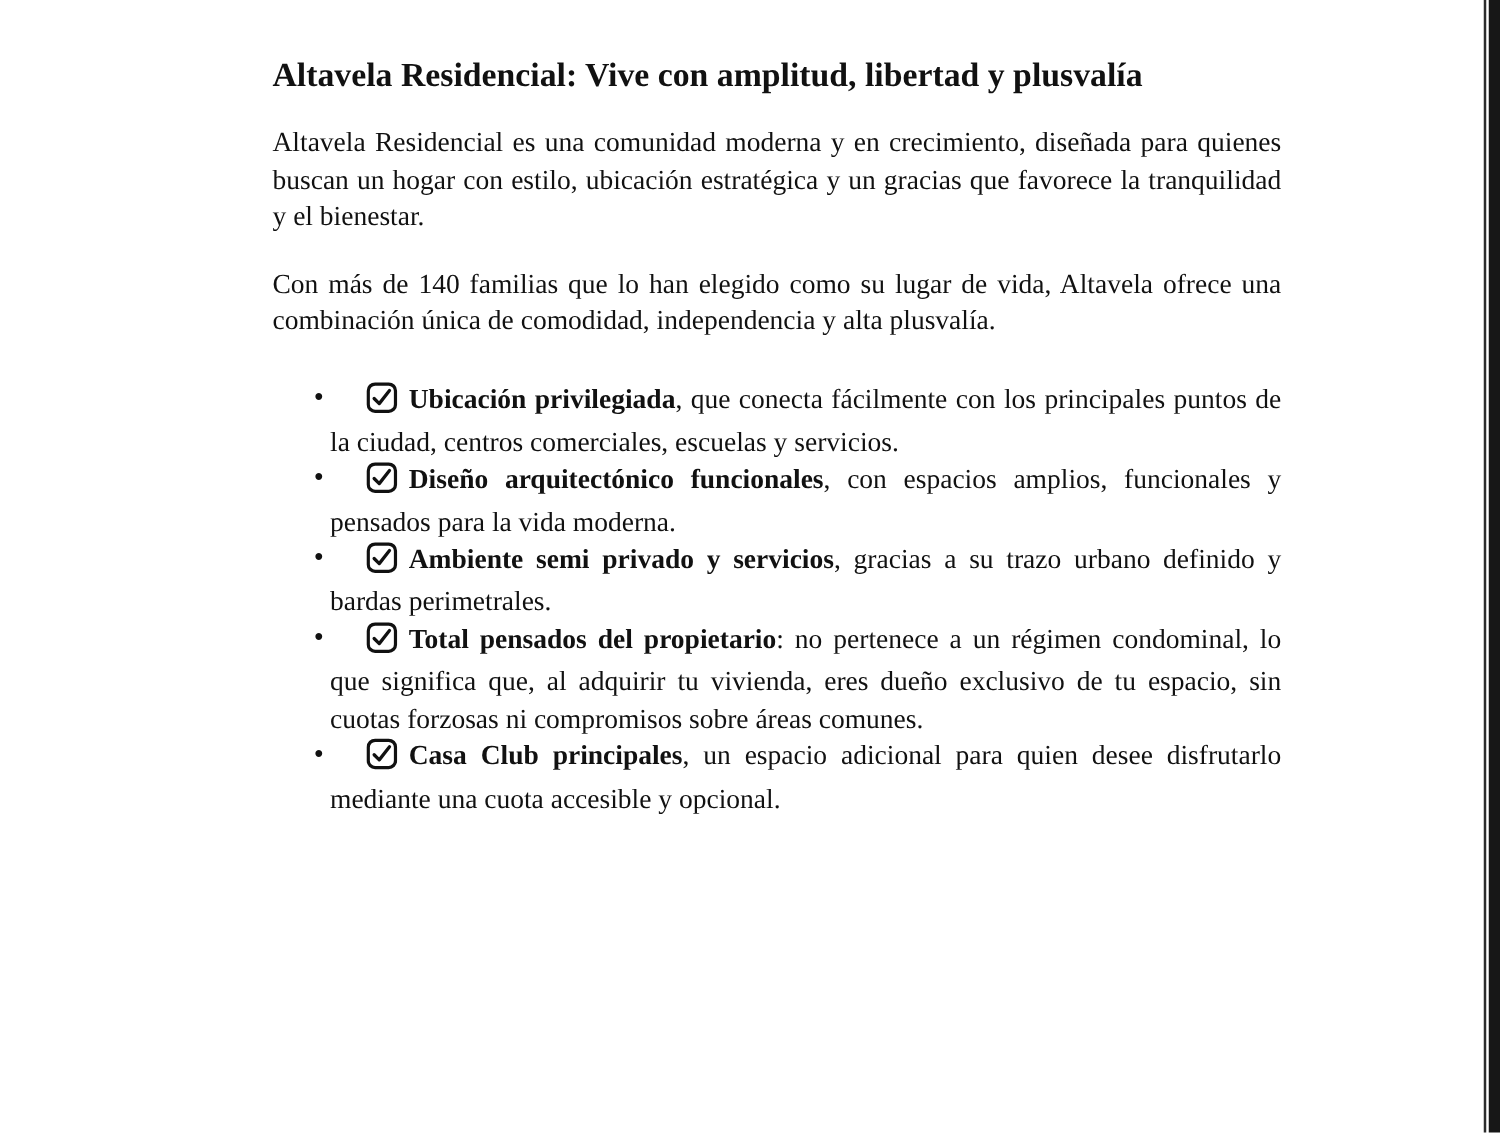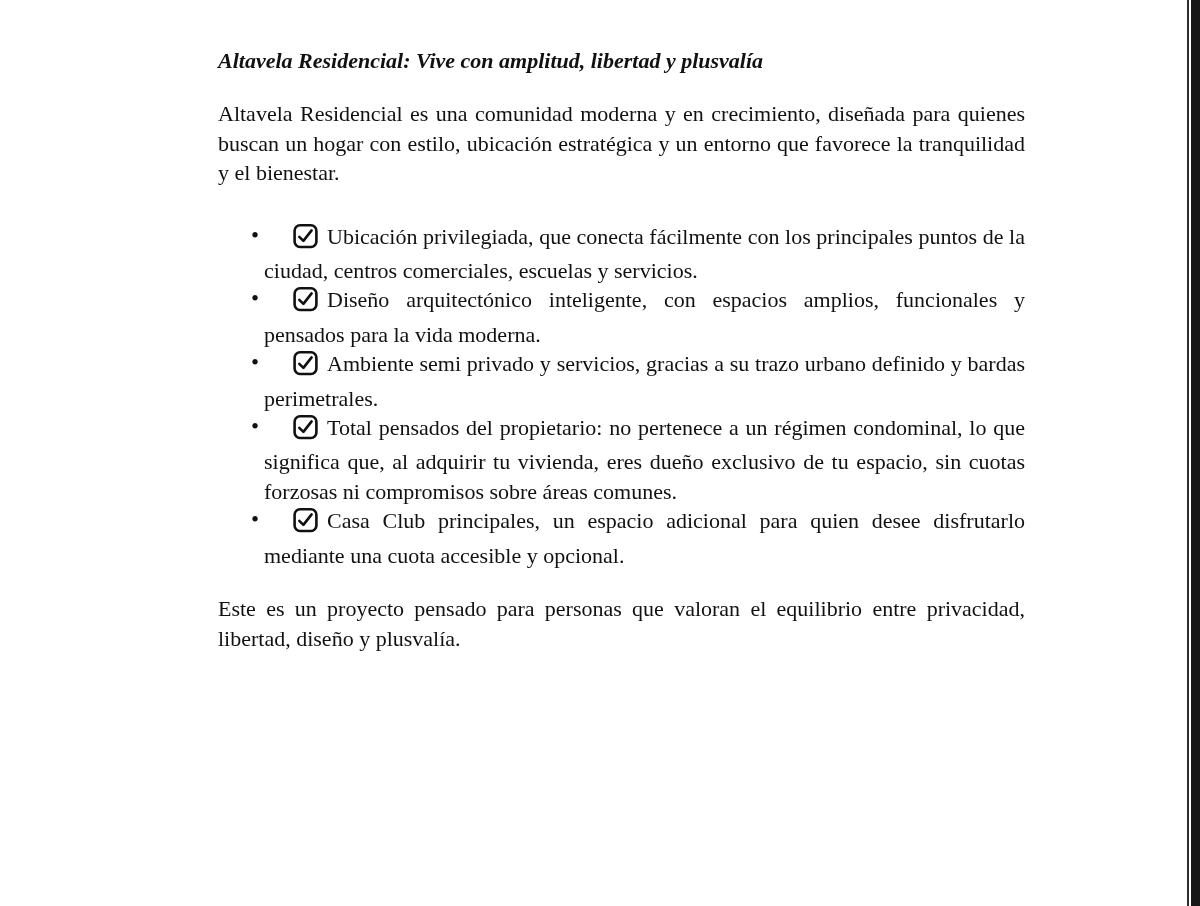--- a/index.html
+++ b/index.html
@@ -41,26 +41,25 @@
     top: 46px;
     width: 807px;
     font-size: 22px;
     line-height: 29.4px;
   }
   .doc p {
     margin: 0 0 24px 0;
     text-align: justify;
   }
   .doc-title {
-    font-size: 22px;
+    font-size: 27px;
     font-weight: bold;
     line-height: 29.4px;
     margin: 0 0 24px 0;
     text-align: left;
-    font-style: italic;
   }
   ul.feature-list {
     list-style: none;
     margin: 34px 0 24px 0;
     padding: 0;
   }
   ul.feature-list li {
     position: relative;
     padding-left: 46px;
     text-align: justify;
@@ -71,49 +70,50 @@
     left: 33px;
     top: -1px;
     font-size: 23px;
   }
   .checkbox-icon {
     display: inline-block;
     vertical-align: -5px;
     margin-left: 29px;
     margin-right: 9px;
   }
-  .b { font-weight: normal; }
+  .b { font-weight: bold; }
 </style>
 </head>
 <body>
 
 <div class="page" style="background: rgb(255, 255, 255);">
 
   <div class="doc">
 
     <h1 class="doc-title">Altavela Residencial: Vive con amplitud, libertad y plusvalía</h1>
 
-    <p>Altavela Residencial es una comunidad moderna y en crecimiento, diseñada para quienes buscan un hogar con estilo, ubicación estratégica y un entorno que favorece la tranquilidad y el bienestar.</p>
+    <p>Altavela Residencial es una comunidad moderna y en crecimiento, diseñada para quienes buscan un hogar con estilo, ubicación estratégica y un gracias que favorece la tranquilidad y el bienestar.</p>
 
+    <p>Con más de 140 familias que lo han elegido como su lugar de vida, Altavela ofrece una combinación única de comodidad, independencia y alta plusvalía.</p>
 
 
     <ul class="feature-list">
 
       <li>
         <span class="bullet-dot">•</span><span class="checkbox-icon"><svg width="25" height="26" viewBox="0 0 25 26">
               <rect x="1.6" y="2.2" width="21.8" height="21.8" rx="5.5" fill="none" stroke="#111" stroke-width="2.6"></rect>
               <path d="M6.3 13.8 L10.4 17.9 L18.6 7.4" fill="none" stroke="#111" stroke-width="2.6" stroke-linecap="round" stroke-linejoin="round"></path>
             </svg></span><span class="b">Ubicación privilegiada</span><span>, que conecta fácilmente con los principales puntos de la ciudad, centros comerciales, escuelas y servicios.</span>
       </li>
 
       <li>
         <span class="bullet-dot">•</span><span class="checkbox-icon"><svg width="25" height="26" viewBox="0 0 25 26">
               <rect x="1.6" y="2.2" width="21.8" height="21.8" rx="5.5" fill="none" stroke="#111" stroke-width="2.6"></rect>
               <path d="M6.3 13.8 L10.4 17.9 L18.6 7.4" fill="none" stroke="#111" stroke-width="2.6" stroke-linecap="round" stroke-linejoin="round"></path>
-            </svg></span><span class="b">Diseño arquitectónico inteligente</span><span>, con espacios amplios, funcionales y pensados para la vida moderna.</span>
+            </svg></span><span class="b">Diseño arquitectónico funcionales</span><span>, con espacios amplios, funcionales y pensados para la vida moderna.</span>
       </li>
 
       <li>
         <span class="bullet-dot">•</span><span class="checkbox-icon"><svg width="25" height="26" viewBox="0 0 25 26">
               <rect x="1.6" y="2.2" width="21.8" height="21.8" rx="5.5" fill="none" stroke="#111" stroke-width="2.6"></rect>
               <path d="M6.3 13.8 L10.4 17.9 L18.6 7.4" fill="none" stroke="#111" stroke-width="2.6" stroke-linecap="round" stroke-linejoin="round"></path>
             </svg></span><span class="b">Ambiente semi privado y servicios</span><span>, gracias a su trazo urbano definido y bardas perimetrales.</span>
       </li>
 
       <li>
@@ -126,20 +126,19 @@
       <li>
         <span class="bullet-dot">•</span><span class="checkbox-icon"><svg width="25" height="26" viewBox="0 0 25 26">
               <rect x="1.6" y="2.2" width="21.8" height="21.8" rx="5.5" fill="none" stroke="#111" stroke-width="2.6"></rect>
               <path d="M6.3 13.8 L10.4 17.9 L18.6 7.4" fill="none" stroke="#111" stroke-width="2.6" stroke-linecap="round" stroke-linejoin="round"></path>
             </svg></span><span class="b">Casa Club principales</span><span>, un espacio adicional para quien desee disfrutarlo mediante una cuota accesible y opcional.</span>
       </li>
 
     </ul>
 
 
-    <p>Este es un proyecto pensado para personas que valoran el equilibrio entre privacidad, libertad, diseño y plusvalía.</p>
 
   </div>
 
   <div class="right-edge-line" style="background: rgb(45, 45, 45);"></div>
   <div class="right-edge-bar" style="background: rgb(23, 23, 23);"></div>
 
 </div>
 
 </body></html>

